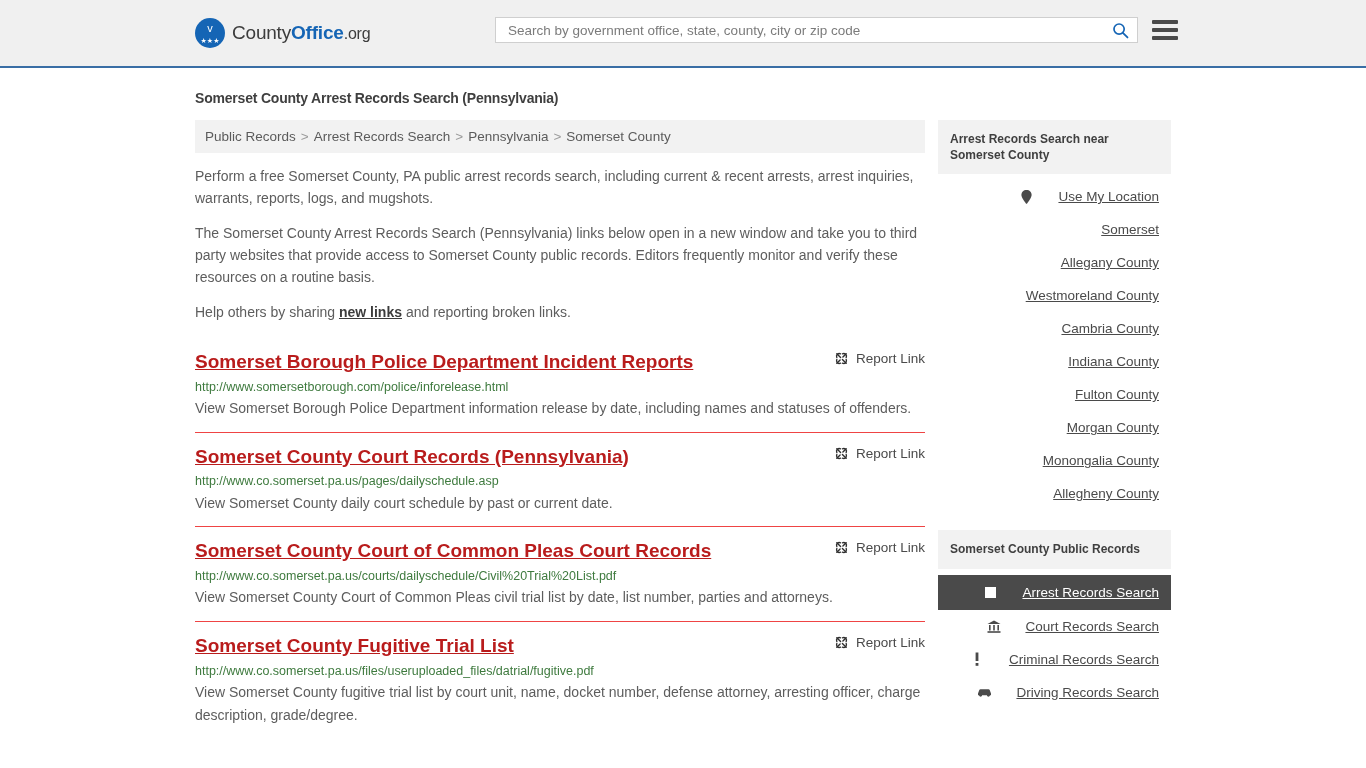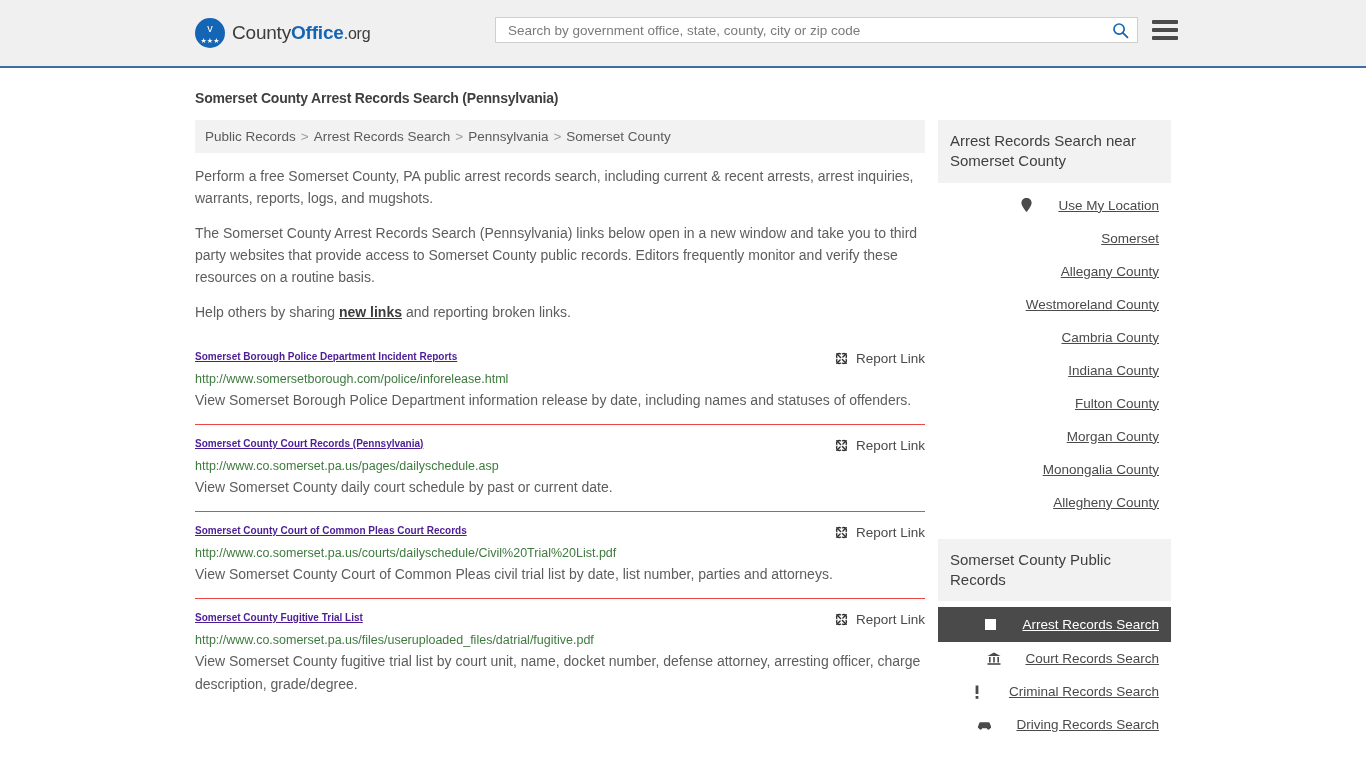--- a/index.html
+++ b/index.html
@@ -165,23 +165,23 @@
     padding: 13px 0 12px 0;
     border-top: 1px solid #ef4444;
   }
   .result.first { border-top: none; padding-top: 14px; }
   .result-head {
     display: flex;
     align-items: flex-start;
     justify-content: space-between;
   }
   .result-title {
-    font-size: 10px;
+    font-size: 19px;
     font-weight: bold;
-    color: #4c1d95;
+    color: #b91c1c;
     text-decoration: underline;
     cursor: pointer;
     line-height: 1.2;
   }
   .report-link {
     display: flex;
     align-items: center;
     gap: 7px;
     font-size: 13.5px;
     color: #4a4a4a;
@@ -202,22 +202,22 @@
     font-size: 14px;
     color: #5d5d5d;
     line-height: 1.62;
     margin-top: 2px;
   }
 
   
   .side-head {
     background: #f2f2f2;
     padding: 11px 12px;
-    font-size: 15px;
-    font-weight: normal;
+    font-size: 12px;
+    font-weight: bold;
     color: #3f3f3f;
     line-height: 1.35;
   }
   .side-list { padding: 6px 0 0 0; }
   .side-item {
     display: flex;
     align-items: center;
     gap: 24px;
     padding: 9px 12px;
     font-size: 13.5px;

